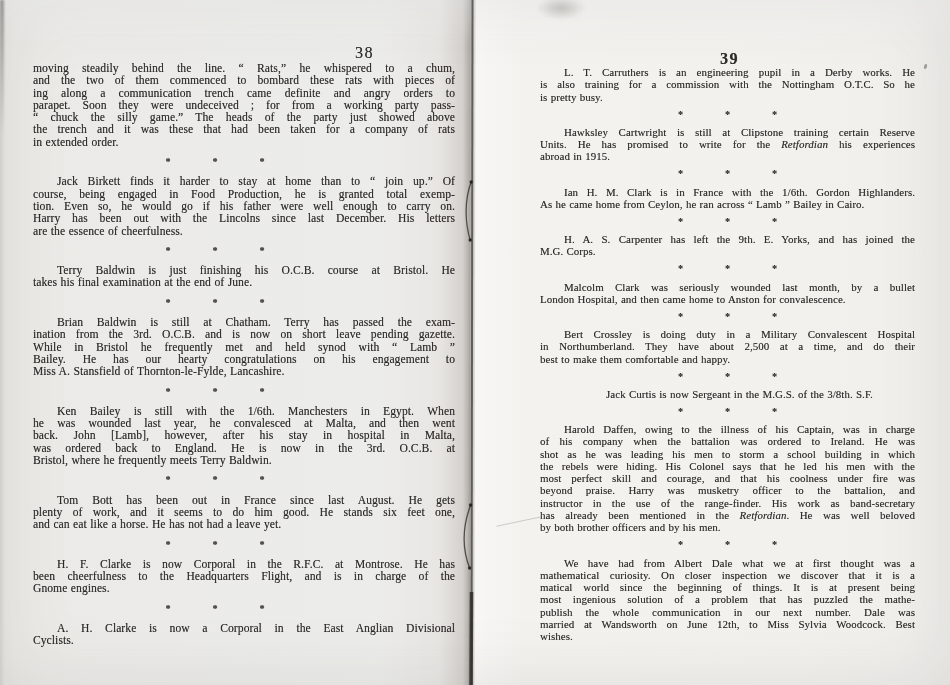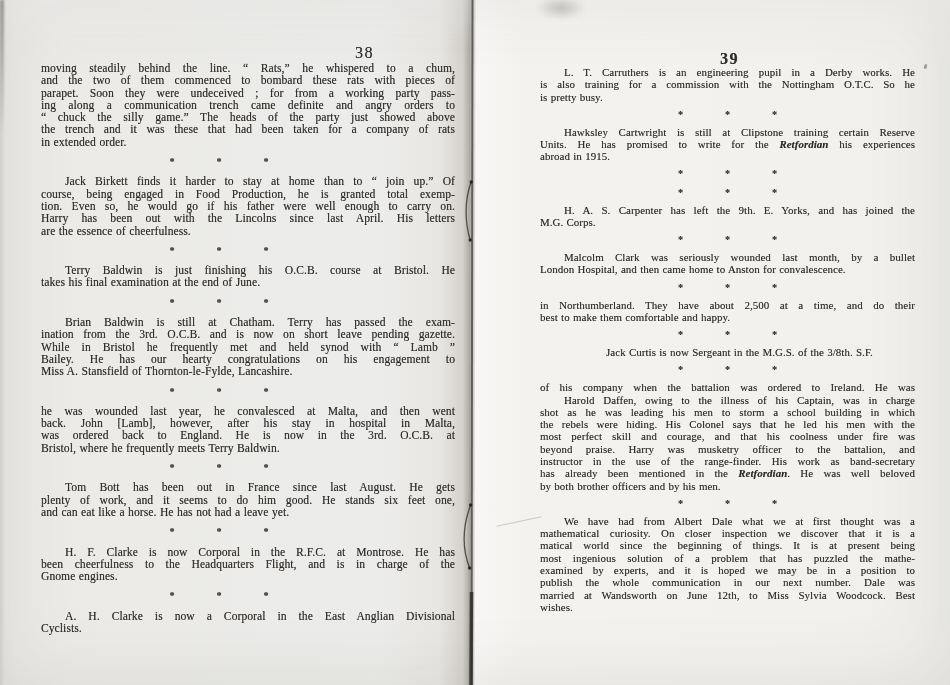--- a/index.html
+++ b/index.html
@@ -18,33 +18,33 @@
     position:absolute;
     font-family:"Liberation Serif","DejaVu Serif",serif;
     color:var(--ink,#2e2c29);
     text-shadow:0.2px 0.2px 0.35px rgba(46,44,41,0.5);
   }
   .page-left{left:33px;top:36px;width:422px;font-size:11.5px;}
   .page-right{left:540px;top:42px;width:375px;font-size:10.8px;}
   .pagenum{position:absolute;top:8px;font-size:16px;letter-spacing:1.5px;}
   .page-left .pagenum{left:322px;}
   .page-right .pagenum{left:180px;font-weight:bold;}
-  .page-left .page-body{margin-top:26px;margin-left:8px;}
+  .page-left .page-body{margin-top:26px;}
   .page-right .page-body{margin-top:24px;}
   .para{margin:0;}
   .line{
     line-height:12.3px;
     text-align:justify;text-align-last:justify;
     letter-spacing:0.1px;word-spacing:0.5px;
     white-space:normal;
   }
   .line.last{text-align-last:left;}
   .line.center{text-align:center;text-align-last:center;font-family:Liberation Serif, serif;}
   .para.indent .line.first{text-indent:24px;}
-  .it{font-style:italic;font-weight:bold;margin-top:22px;}
+  .it{font-style:italic;font-weight:normal;margin-top:22px;}
   .sep{line-height:12.3px;text-align:center;}
   .page-left .sep{margin:7px 0;position:relative;left:-29px;}
   .page-right .sep{margin:4.8px 0;position:relative;left:0;}
   .star{display:inline-block;margin:0 21px;font-size:10px;font-weight:bold;color:#34322e;}
   .overlay{position:absolute;left:0;top:0;pointer-events:none;}
   .smudge-top{
     position:absolute;left:536px;top:-4px;width:50px;height:24px;
     background:radial-gradient(ellipse at center, rgba(128,125,120,.38), rgba(128,125,120,0) 70%);
     filter:blur(1.5px);
   }
@@ -69,49 +69,50 @@
 </style>
 </head>
 <body style="--ink: #2e2c29;">
 
 <div class="page page-left">
   <div class="pagenum">38</div>
   <div class="page-body" id="left-body">
       <div class="para">
         <div class="line first">moving steadily behind the line.  “ Rats,” he whispered to a chum,</div>
         <div class="line">and the two of them commenced to bombard these rats with pieces of</div>
+        <div class="line">ing along a communication trench came definite and angry orders to</div>
         <div class="line">parapet.  Soon they were undeceived ;  for from a working party pass-</div>
-        <div class="line">ing along a communication trench came definite and angry orders to</div>
         <div class="line">“ chuck the silly game.”  The heads of the party just showed above</div>
         <div class="line">the trench and it was these that had been taken for a company of rats</div>
         <div class="line last">in extended order.</div>
       </div>
       <div class="sep"><span class="star">*</span><span class="star">*</span><span class="star">*</span></div>
       <div class="para indent">
         <div class="line first">Jack Birkett finds it harder to stay at home than to “ join up.”  Of</div>
         <div class="line">course, being engaged in Food Production, he is granted total exemp-</div>
         <div class="line">tion.  Even so, he would go if his father were well enough to carry on.</div>
-        <div class="line">Harry has been out with the Lincolns since last April.  His letters</div>
+        <div class="line">Harry has been out with the Lincolns since last December.  His letters</div>
         <div class="line last">are the essence of cheerfulness.</div>
       </div>
       <div class="sep"><span class="star">*</span><span class="star">*</span><span class="star">*</span></div>
       <div class="para indent">
         <div class="line first">Terry Baldwin is just finishing his O.C.B. course at Bristol.  He</div>
         <div class="line last">takes his final examination at the end of June.</div>
       </div>
       <div class="sep"><span class="star">*</span><span class="star">*</span><span class="star">*</span></div>
       <div class="para indent">
         <div class="line first">Brian Baldwin is still at Chatham.  Terry has passed the exam-</div>
         <div class="line">ination from the 3rd. O.C.B. and is now on short leave pending gazette.</div>
         <div class="line">While in Bristol he frequently met and held synod with “ Lamb ”</div>
         <div class="line">Bailey.  He has our hearty congratulations on his engagement to</div>
         <div class="line last">Miss A. Stansfield of Thornton-le-Fylde, Lancashire.</div>
       </div>
       <div class="sep"><span class="star">*</span><span class="star">*</span><span class="star">*</span></div>
       <div class="para indent">
+        <div class="line first">Ken Bailey is still with the 1/6th. Manchesters in Egypt.  When</div>
         <div class="line">he was wounded last year, he convalesced at Malta, and then went</div>
         <div class="line">back.  John [Lamb], however, after his stay in hospital in Malta,</div>
         <div class="line">was ordered back to England.  He is now in the 3rd. O.C.B. at</div>
         <div class="line last">Bristol, where he frequently meets Terry Baldwin.</div>
       </div>
       <div class="sep"><span class="star">*</span><span class="star">*</span><span class="star">*</span></div>
       <div class="para indent">
         <div class="line first">Tom Bott has been out in France since last August.  He gets</div>
         <div class="line">plenty of work, and it seems to do him good.  He stands six feet one,</div>
         <div class="line last">and can eat like a horse.  He has not had a leave yet.</div>
@@ -138,58 +139,62 @@
         <div class="line">is also training for a commission with the Nottingham O.T.C.  So he</div>
         <div class="line last">is pretty busy.</div>
       </div>
       <div class="sep"><span class="star">*</span><span class="star">*</span><span class="star">*</span></div>
       <div class="para indent">
         <div class="line first">Hawksley Cartwright is still at Clipstone training certain Reserve</div>
         <div class="line"><span>Units.  He has promised to write for the </span><span class="it">Retfordian</span><span> his experiences</span></div>
         <div class="line last">abroad in 1915.</div>
       </div>
       <div class="sep"><span class="star">*</span><span class="star">*</span><span class="star">*</span></div>
+      <div class="para indent">
+        <div class="line first">Ian H. M. Clark is in France with the 1/6th. Gordon Highlanders.</div>
+        <div class="line last">As he came home from Ceylon, he ran across “ Lamb ” Bailey in Cairo.</div>
+      </div>
       <div class="sep"><span class="star">*</span><span class="star">*</span><span class="star">*</span></div>
       <div class="para indent">
         <div class="line first">H. A. S. Carpenter has left the 9th. E. Yorks, and has joined the</div>
         <div class="line last">M.G. Corps.</div>
       </div>
       <div class="sep"><span class="star">*</span><span class="star">*</span><span class="star">*</span></div>
       <div class="para indent">
         <div class="line first">Malcolm Clark was seriously wounded last month, by a bullet</div>
         <div class="line last">London Hospital, and then came home to Anston for convalescence.</div>
       </div>
       <div class="sep"><span class="star">*</span><span class="star">*</span><span class="star">*</span></div>
       <div class="para indent">
+        <div class="line first">Bert Crossley is doing duty in a Military Convalescent Hospital</div>
         <div class="line">in Northumberland.  They have about 2,500 at a time, and do their</div>
         <div class="line last">best to make them comfortable and happy.</div>
       </div>
       <div class="sep"><span class="star">*</span><span class="star">*</span><span class="star">*</span></div>
       <div class="para indent">
         <div class="line first last center">Jack Curtis is now Sergeant in the M.G.S. of the 3/8th. S.F.</div>
       </div>
       <div class="sep"><span class="star">*</span><span class="star">*</span><span class="star">*</span></div>
       <div class="para indent">
+        <div class="line first">Harold Daffen, owing to the illness of his Captain, was in charge</div>
         <div class="line">of his company when the battalion was ordered to Ireland.  He was</div>
-        <div class="line first">Harold Daffen, owing to the illness of his Captain, was in charge</div>
         <div class="line">shot as he was leading his men to storm a school building in which</div>
         <div class="line">the rebels were hiding.  His Colonel says that he led his men with the</div>
         <div class="line">most perfect skill and courage, and that his coolness under fire was</div>
         <div class="line">beyond praise.  Harry was musketry officer to the battalion, and</div>
         <div class="line">instructor in the use of the range-finder.  His work as band-secretary</div>
         <div class="line"><span>has already been mentioned in the </span><span class="it">Retfordian</span><span>.  He was well beloved</span></div>
         <div class="line last">by both brother officers and by his men.</div>
       </div>
       <div class="sep"><span class="star">*</span><span class="star">*</span><span class="star">*</span></div>
       <div class="para indent">
         <div class="line first">We have had from Albert Dale what we at first thought was a</div>
         <div class="line">mathematical curiosity.  On closer inspection we discover that it is a</div>
         <div class="line">matical world since the beginning of things.  It is at present being</div>
         <div class="line">most ingenious solution of a problem that has puzzled the mathe-</div>
-        <div class="line">examined by experts, and it is hoped we may be in a position to</div>
         <div class="line">publish the whole communication in our next number.  Dale was</div>
         <div class="line">married at Wandsworth on June 12th, to Miss Sylvia Woodcock.  Best</div>
         <div class="line last">wishes.</div>
       </div>
     </div>
 </div>
 
 <svg class="overlay" width="950" height="685" viewBox="0 0 950 685">
   <path d="M472.5,0 C472,180 471.5,420 471.5,685" stroke="#45423e" stroke-width="6" opacity="0.16" fill="none"></path>
   <path d="M472.5,0 C472,180 471.5,420 471.5,685" stroke="#45423e" stroke-width="2" opacity="0.78" fill="none"></path>

